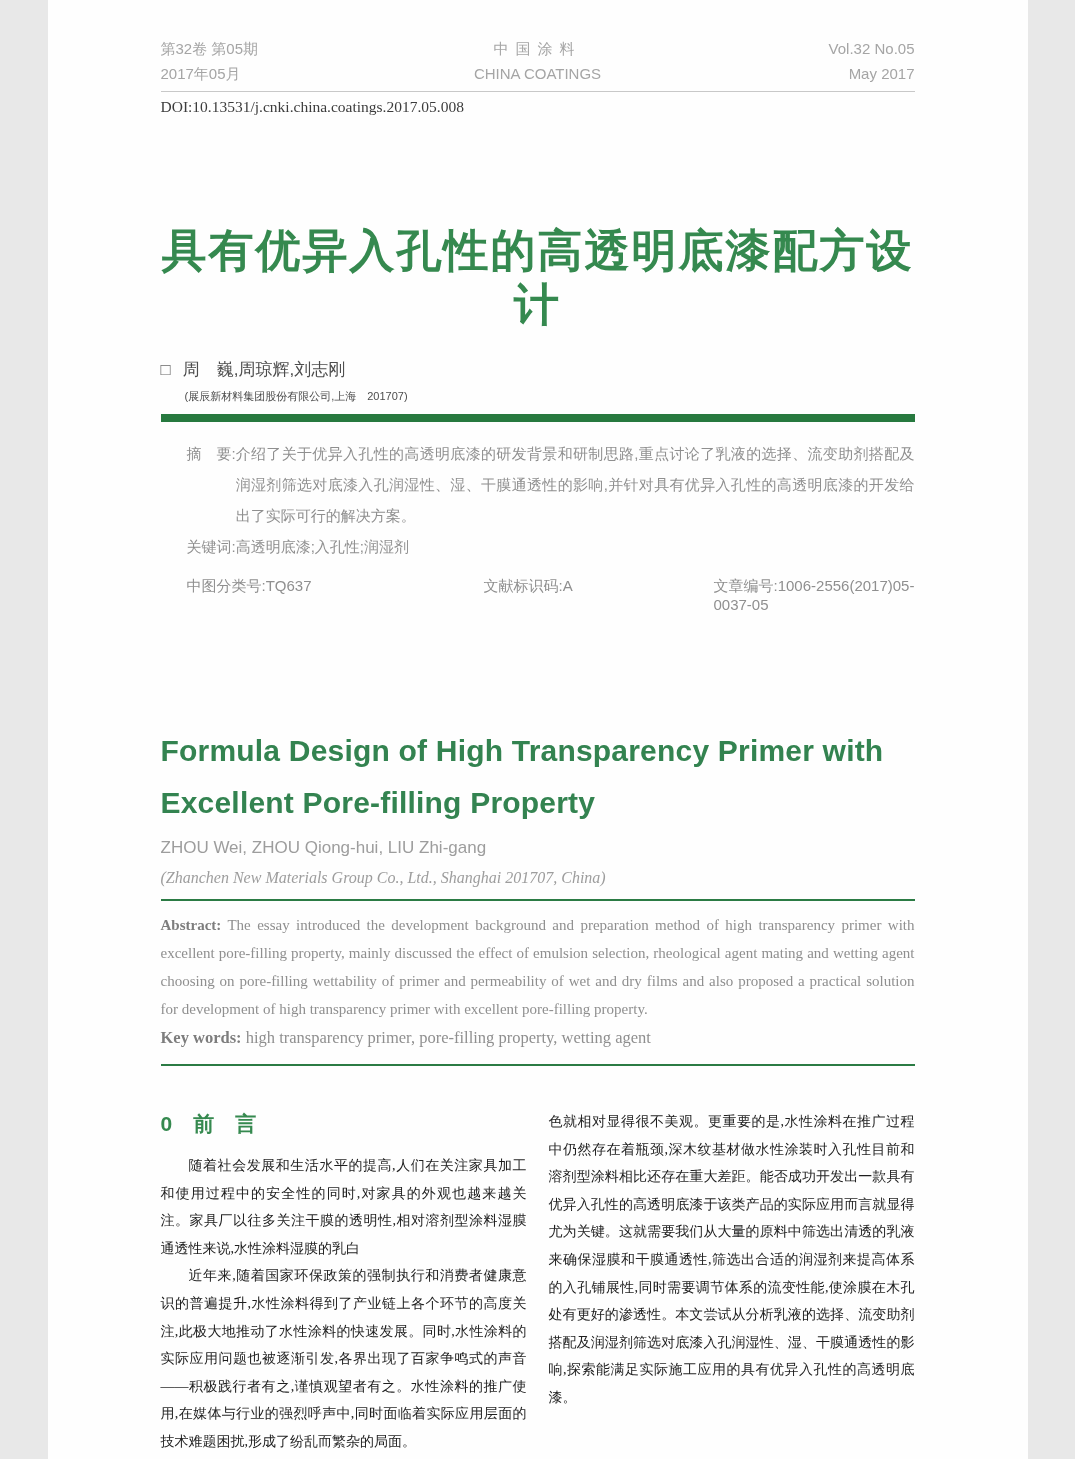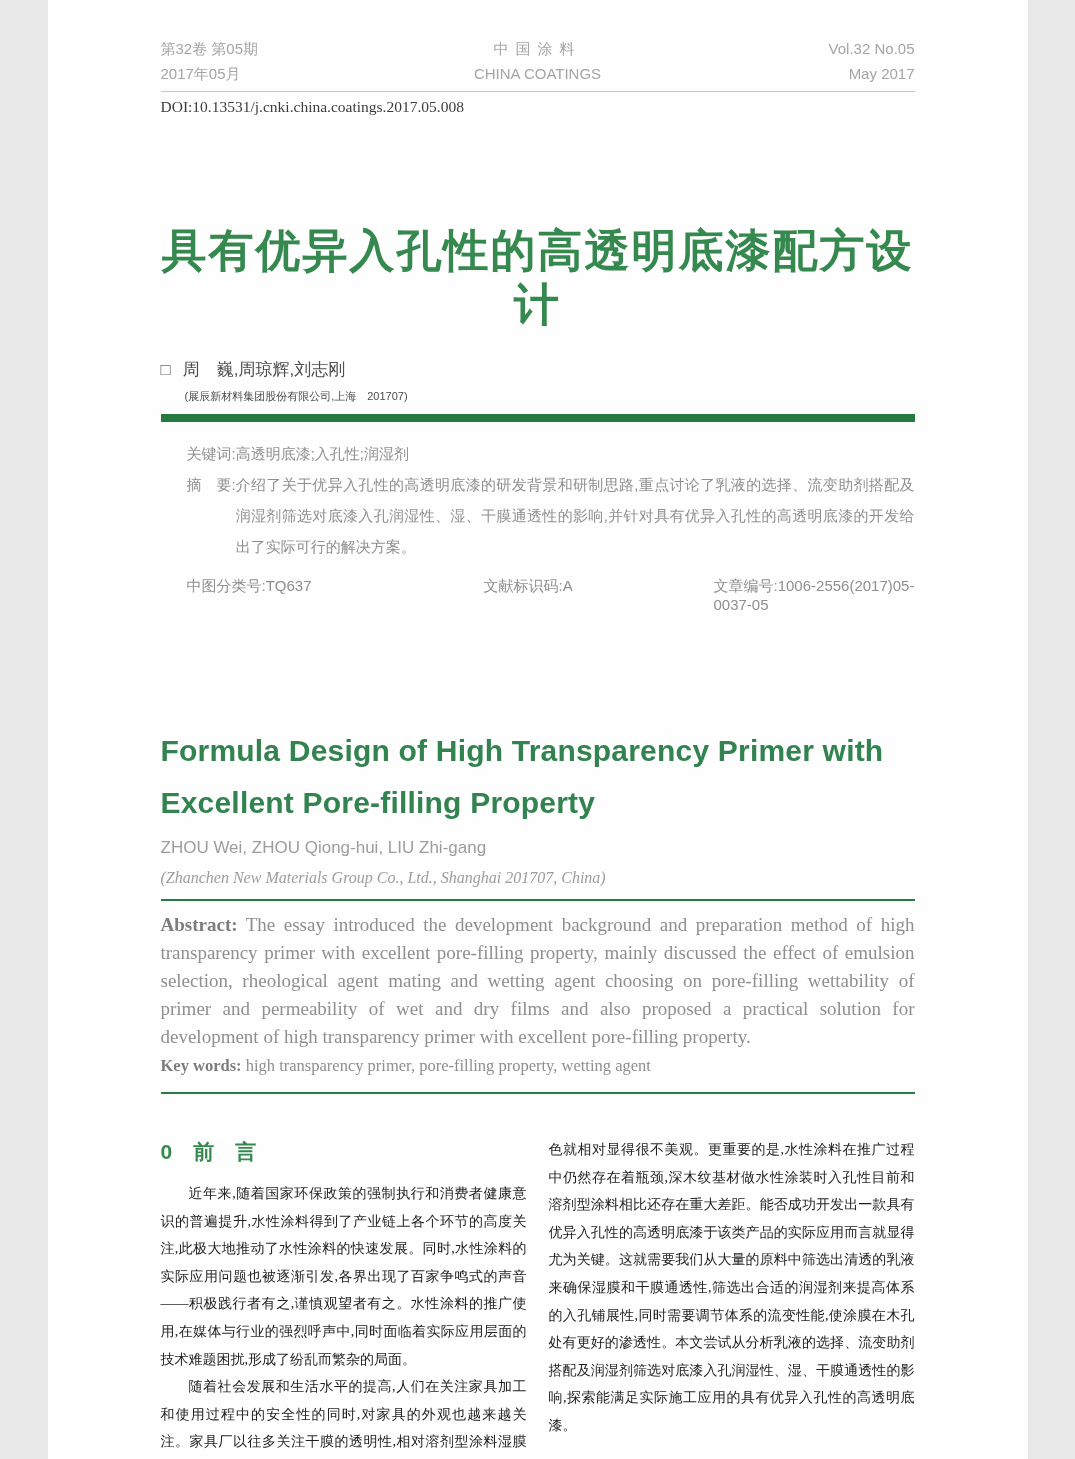--- a/index.html
+++ b/index.html
@@ -46,21 +46,21 @@
   
   .en-title {
     margin-top:112px; color:#338350;
     font-family:"Liberation Sans","DejaVu Sans",sans-serif;
     font-weight:700; font-size:30px; line-height:52px; letter-spacing:.2px;
   }
   .en-authors { margin-top:9px; color:#9d9d9d; font-family:"Liberation Sans","DejaVu Sans",sans-serif; font-size:17px; }
   .en-affil { margin-top:11px; color:#9d9d9d; font-style:italic; font-size:16px; }
   .rule-green { border-top:2px solid #2b7b44; margin-top:12px; }
 
-  .en-abs { margin-top:10px; color:#8f8f8f; font-size:19px; line-height:28px; text-align:justify; }
+  .en-abs { margin-top:10px; color:#8f8f8f; font-size:15px; line-height:28px; text-align:justify; }
   .en-abs b { color:#7d7d7d; }
   .en-kw { margin-top:1px; color:#8f8f8f; font-size:16.5px; line-height:28px; }
   .en-kw b { color:#7d7d7d; }
 
   
   .body-cols { display:flex; gap:22px; margin-top:42px; }
   .col { flex:1; min-width:0; }
   .sec-head {
     color:#35894f; font-family:"Liberation Sans","DejaVu Sans",sans-serif;
     font-weight:700; font-size:21px; margin:2px 0 14px 0;
@@ -110,26 +110,26 @@
 
   <div class="cn-authors">
     <span class="marker">□</span><span>周　巍,周琼辉,刘志刚</span>
   </div>
   <div class="cn-affil">(展辰新材料集团股份有限公司,上海　201707)</div>
 
   <div class="green-bar"></div>
 
   <div class="cn-abs">
     <div class="abs-row">
+      <span class="lbl">摘　要:</span>
+      <span class="txt">介绍了关于优异入孔性的高透明底漆的研发背景和研制思路,重点讨论了乳液的选择、流变助剂搭配及润湿剂筛选对底漆入孔润湿性、湿、干膜通透性的影响,并针对具有优异入孔性的高透明底漆的开发给出了实际可行的解决方案。</span>
+    </div>
+    <div class="abs-row">
       <span class="lbl">关键词:</span>
       <span class="txt">高透明底漆;入孔性;润湿剂</span>
-    </div>
-    <div class="abs-row">
-      <span class="lbl">摘　要:</span>
-      <span class="txt">介绍了关于优异入孔性的高透明底漆的研发背景和研制思路,重点讨论了乳液的选择、流变助剂搭配及润湿剂筛选对底漆入孔润湿性、湿、干膜通透性的影响,并针对具有优异入孔性的高透明底漆的开发给出了实际可行的解决方案。</span>
     </div>
   </div>
   <div class="cn-meta">
     <div class="meta1"><span>中图分类号:</span><span>TQ637</span></div>
     <div class="meta2"><span>文献标识码:</span><span>A</span></div>
     <div class="meta3"><span>文章编号:</span><span>1006-2556(2017)05-0037-05</span></div>
   </div>
 
   <h2 class="en-title">Formula Design of High Transparency Primer with Excellent Pore-filling Property</h2>
   <div class="en-authors">ZHOU Wei, ZHOU Qiong-hui, LIU Zhi-gang</div>
@@ -144,22 +144,22 @@
   <p class="en-kw">
     <b>Key words:</b>
     <span>high transparency primer, pore-filling property, wetting agent</span>
   </p>
 
   <div class="rule-green"></div>
 
   <div class="body-cols">
     <div class="col">
       <h3 class="sec-head">0　前　言</h3>
+      <p class="bodyp indent">随着社会发展和生活水平的提高,人们在关注家具加工和使用过程中的安全性的同时,对家具的外观也越来越关注。家具厂以往多关注干膜的透明性,相对溶剂型涂料湿膜通透性来说,水性涂料湿膜的乳白</p>
       <p class="bodyp indent">近年来,随着国家环保政策的强制执行和消费者健康意识的普遍提升,水性涂料得到了产业链上各个环节的高度关注,此极大地推动了水性涂料的快速发展。同时,水性涂料的实际应用问题也被逐渐引发,各界出现了百家争鸣式的声音——积极践行者有之,谨慎观望者有之。水性涂料的推广使用,在媒体与行业的强烈呼声中,同时面临着实际应用层面的技术难题困扰,形成了纷乱而繁杂的局面。</p>
-      <p class="bodyp indent">随着社会发展和生活水平的提高,人们在关注家具加工和使用过程中的安全性的同时,对家具的外观也越来越关注。家具厂以往多关注干膜的透明性,相对溶剂型涂料湿膜通透性来说,水性涂料湿膜的乳白</p>
     </div>
     <div class="col">
       <p class="bodyp">色就相对显得很不美观。更重要的是,水性涂料在推广过程中仍然存在着瓶颈,深木纹基材做水性涂装时入孔性目前和溶剂型涂料相比还存在重大差距。能否成功开发出一款具有优异入孔性的高透明底漆于该类产品的实际应用而言就显得尤为关键。这就需要我们从大量的原料中筛选出清透的乳液来确保湿膜和干膜通透性,筛选出合适的润湿剂来提高体系的入孔铺展性,同时需要调节体系的流变性能,使涂膜在木孔处有更好的渗透性。本文尝试从分析乳液的选择、流变助剂搭配及润湿剂筛选对底漆入孔润湿性、湿、干膜通透性的影响,探索能满足实际施工应用的具有优异入孔性的高透明底漆。</p>
     </div>
   </div>
 
   <div class="footnote">
     <div class="footnote-rule"></div>
     <div class="fn-line"><span>收稿日期:</span><span>2017-04-12</span></div>
     <div class="fn-line"><span>作者简介:</span><span>周巍(1985-),男,江西鄱阳人。2006年毕业至今一直从事水性木器涂料研发工作。</span></div>

